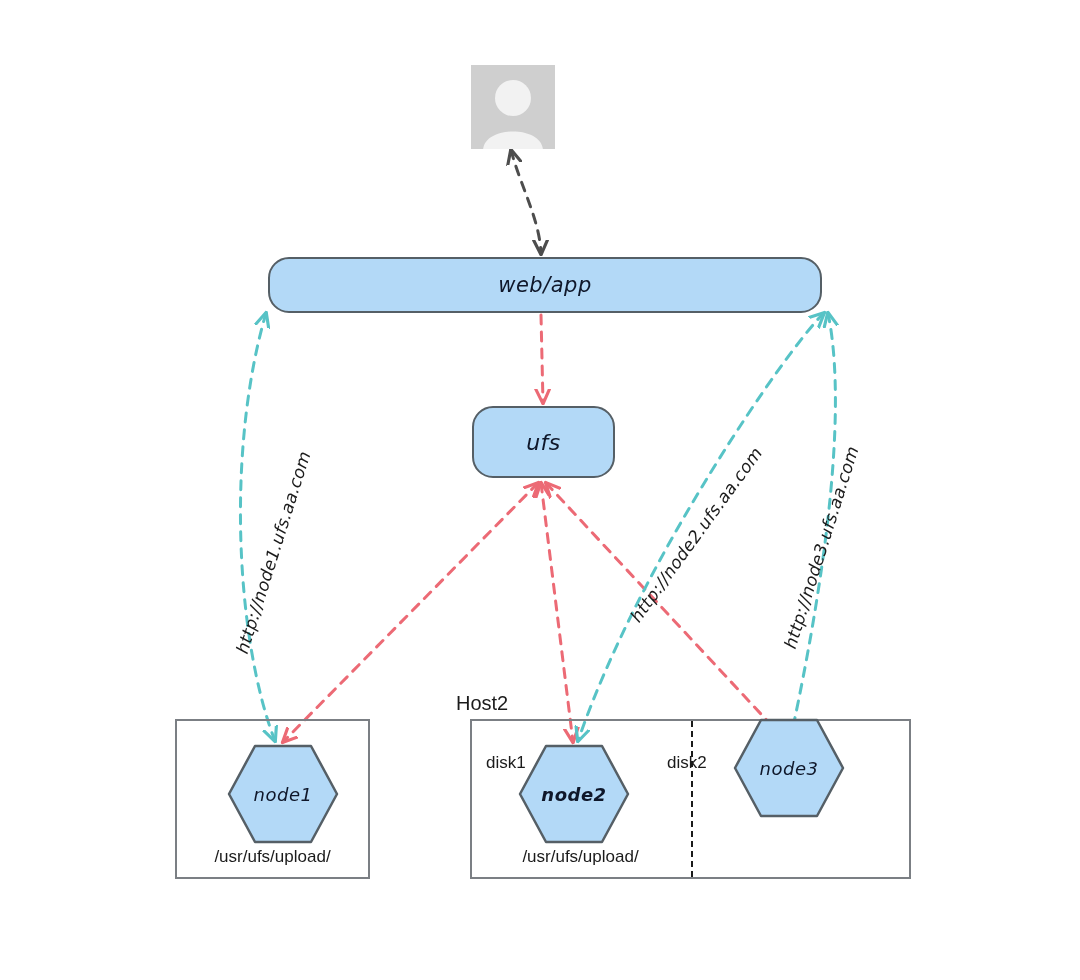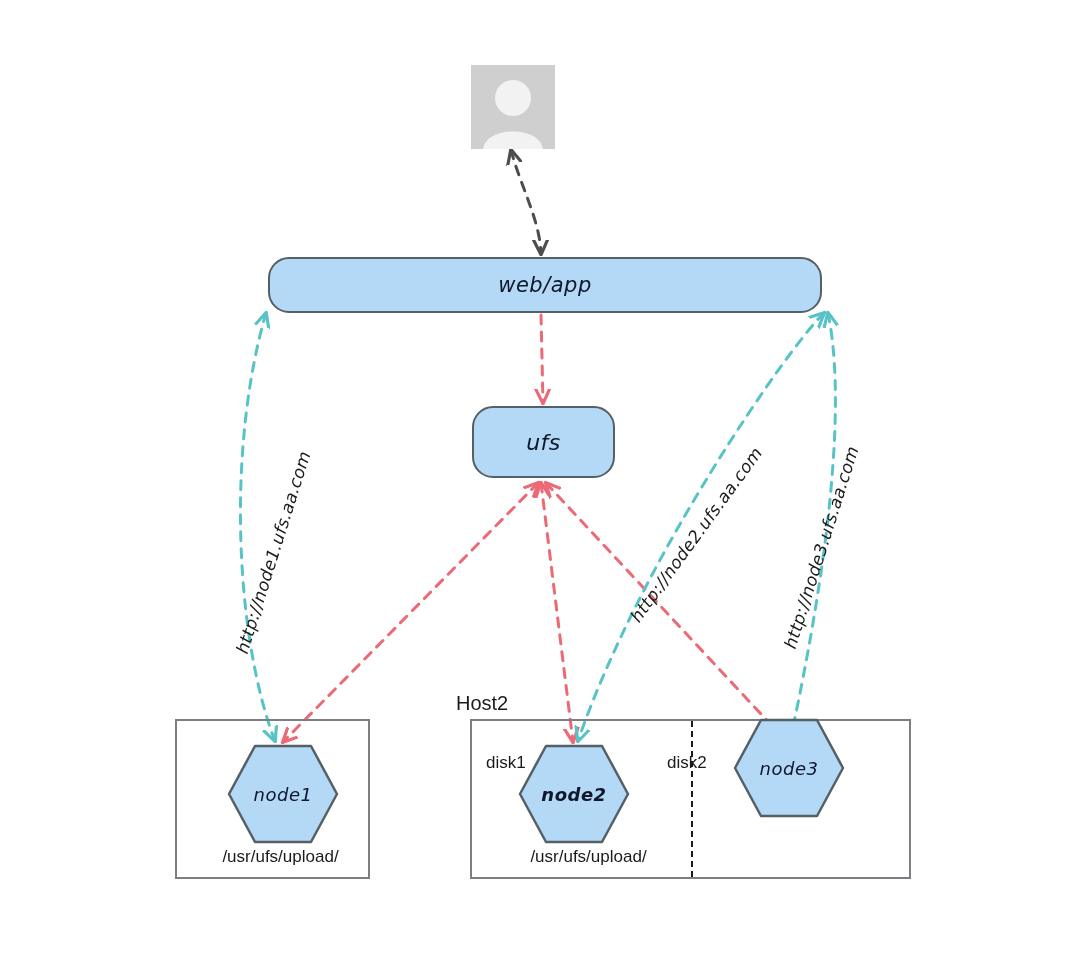--- a/index.html
+++ b/index.html
@@ -134,21 +134,20 @@
   #node1-hex { left: 227px; top: 744px; }
   #node2-hex { left: 518px; top: 744px; font-weight: bold; }
   #node3-hex { left: 733px; top: 718px; }
 
   .path-label {
     position: absolute;
     font-size: 17px;
     color: #1b1b1b;
     white-space: nowrap;
     text-align: center;
-    margin-left: 8px;
   }
   #node1-path { left: 175px; top: 847px; width: 195px; }
   #node2-path { left: 470px; top: 847px; width: 221px; }
   #node3-path { left: 691px; top: 847px; width: 220px; }
 
   
   .url-label {
     position: absolute;
     font-family: "DejaVu Sans", sans-serif;
     font-style: italic;

